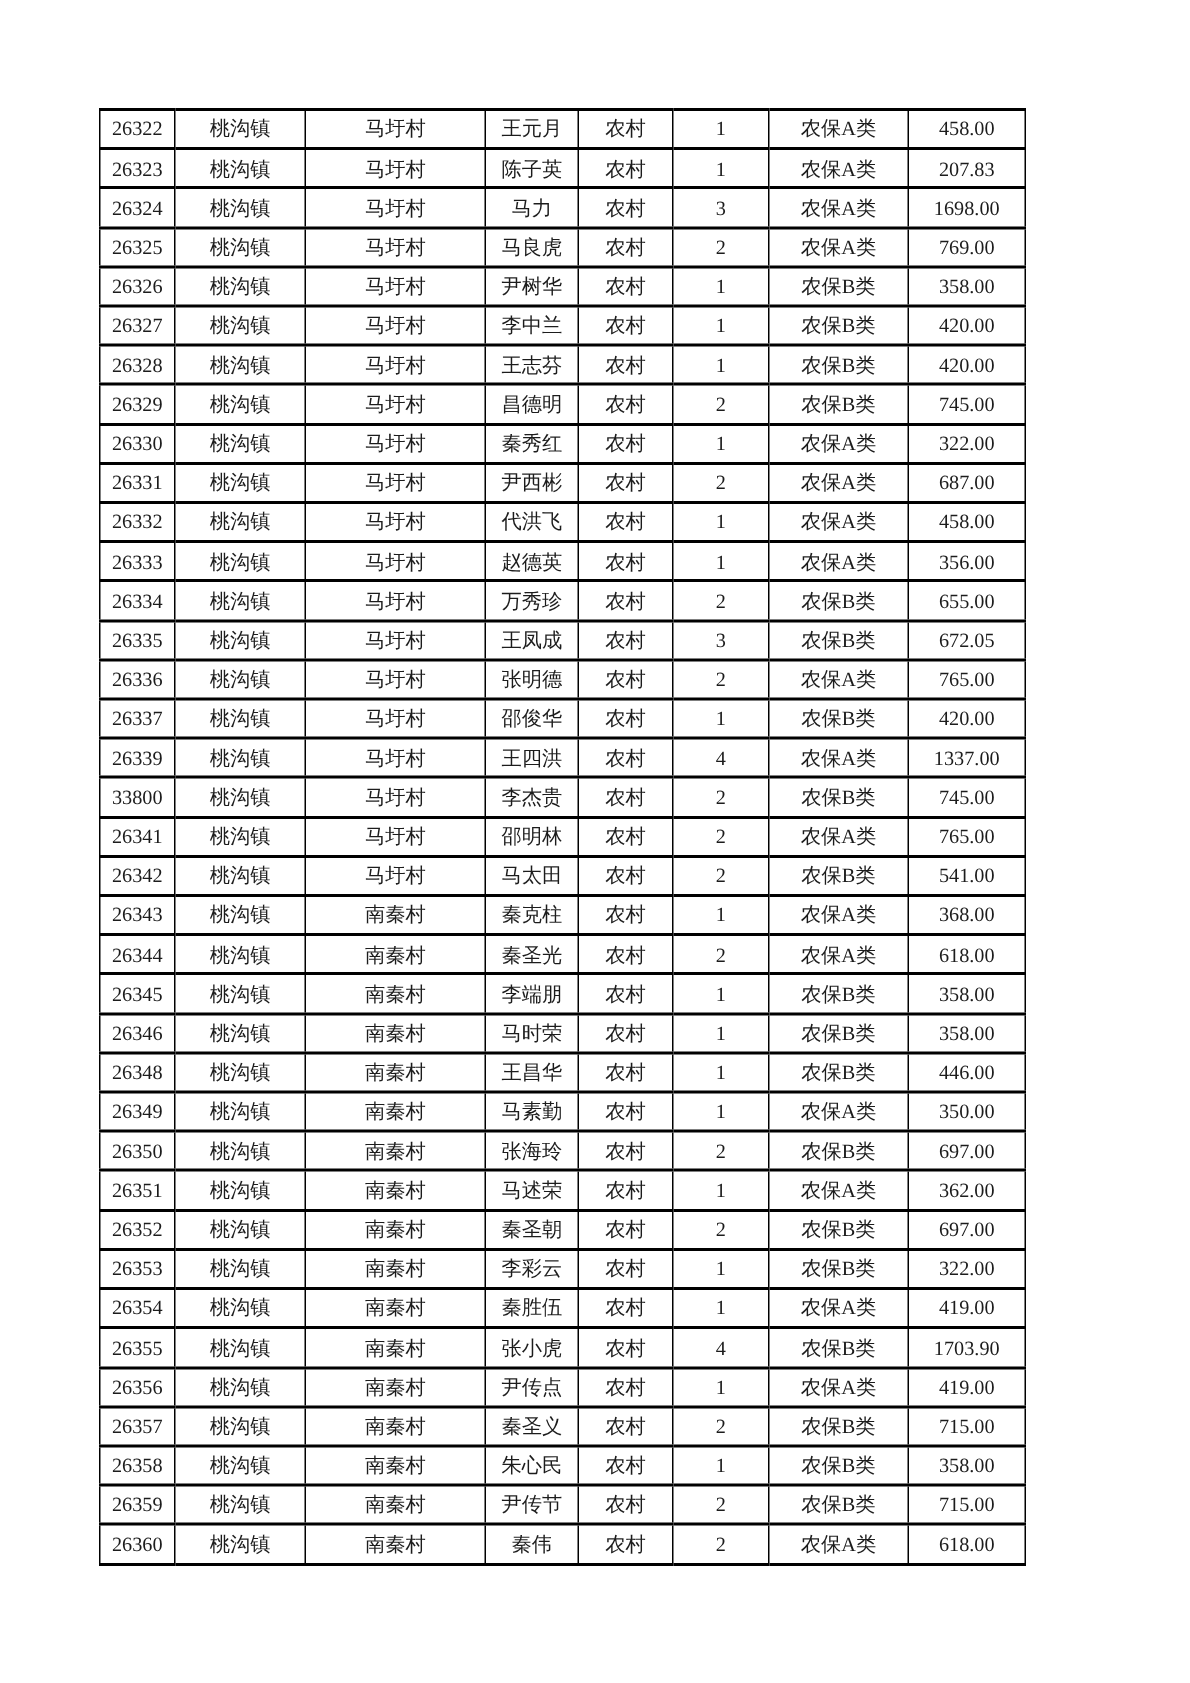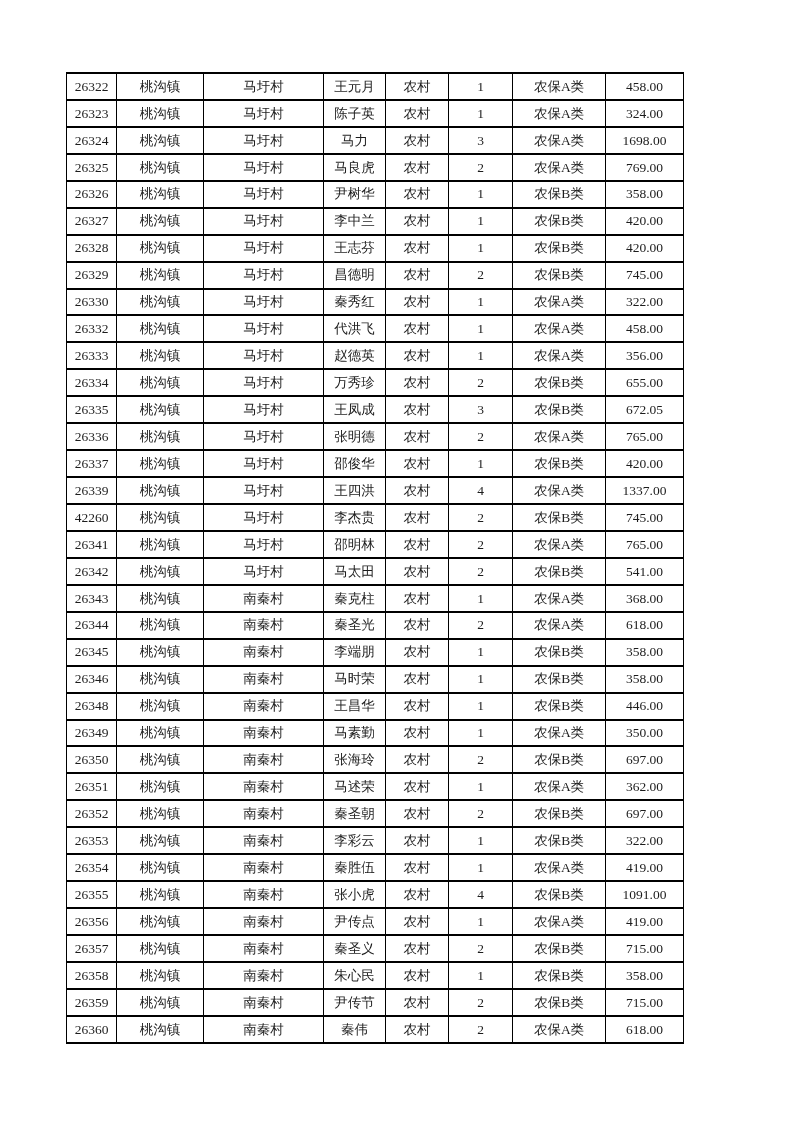--- a/index.html
+++ b/index.html
@@ -80,21 +80,21 @@
     <td>458.00</td>
   </tr>
         <tr>
     <td>26323</td>
     <td>桃沟镇</td>
     <td>马圩村</td>
     <td>陈子英</td>
     <td>农村</td>
     <td>1</td>
     <td>农保A类</td>
-    <td>324.00</td>
+    <td>207.83</td>
   </tr>
         <tr>
     <td>26324</td>
     <td>桃沟镇</td>
     <td>马圩村</td>
     <td>马力</td>
     <td>农村</td>
     <td>3</td>
     <td>农保A类</td>
     <td>1698.00</td>
@@ -153,20 +153,30 @@
     <td>26330</td>
     <td>桃沟镇</td>
     <td>马圩村</td>
     <td>秦秀红</td>
     <td>农村</td>
     <td>1</td>
     <td>农保A类</td>
     <td>322.00</td>
   </tr>
         <tr>
+    <td>26331</td>
+    <td>桃沟镇</td>
+    <td>马圩村</td>
+    <td>尹西彬</td>
+    <td>农村</td>
+    <td>2</td>
+    <td>农保A类</td>
+    <td>687.00</td>
+  </tr>
+        <tr>
     <td>26332</td>
     <td>桃沟镇</td>
     <td>马圩村</td>
     <td>代洪飞</td>
     <td>农村</td>
     <td>1</td>
     <td>农保A类</td>
     <td>458.00</td>
   </tr>
         <tr>
@@ -223,21 +233,21 @@
     <td>26339</td>
     <td>桃沟镇</td>
     <td>马圩村</td>
     <td>王四洪</td>
     <td>农村</td>
     <td>4</td>
     <td>农保A类</td>
     <td>1337.00</td>
   </tr>
         <tr>
-    <td>42260</td>
+    <td>33800</td>
     <td>桃沟镇</td>
     <td>马圩村</td>
     <td>李杰贵</td>
     <td>农村</td>
     <td>2</td>
     <td>农保B类</td>
     <td>745.00</td>
   </tr>
         <tr>
     <td>26341</td>
@@ -370,21 +380,21 @@
     <td>419.00</td>
   </tr>
         <tr>
     <td>26355</td>
     <td>桃沟镇</td>
     <td>南秦村</td>
     <td>张小虎</td>
     <td>农村</td>
     <td>4</td>
     <td>农保B类</td>
-    <td>1091.00</td>
+    <td>1703.90</td>
   </tr>
         <tr>
     <td>26356</td>
     <td>桃沟镇</td>
     <td>南秦村</td>
     <td>尹传点</td>
     <td>农村</td>
     <td>1</td>
     <td>农保A类</td>
     <td>419.00</td>

